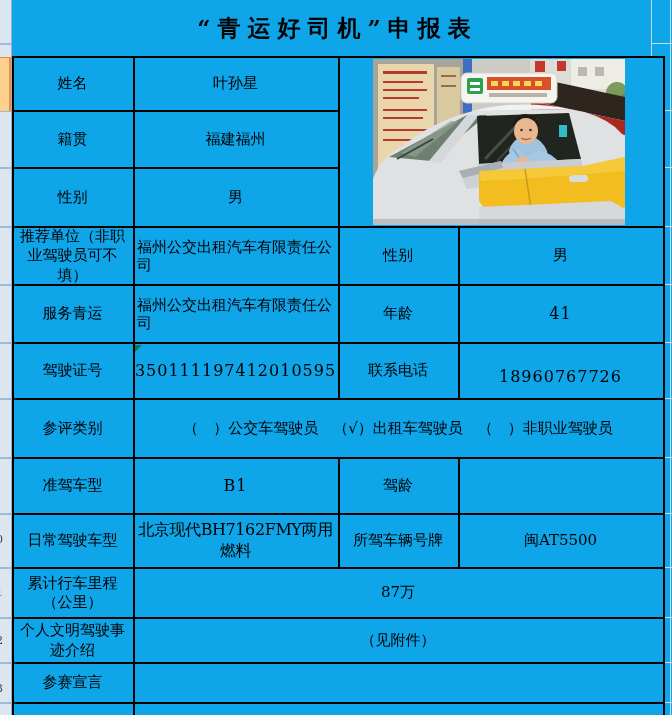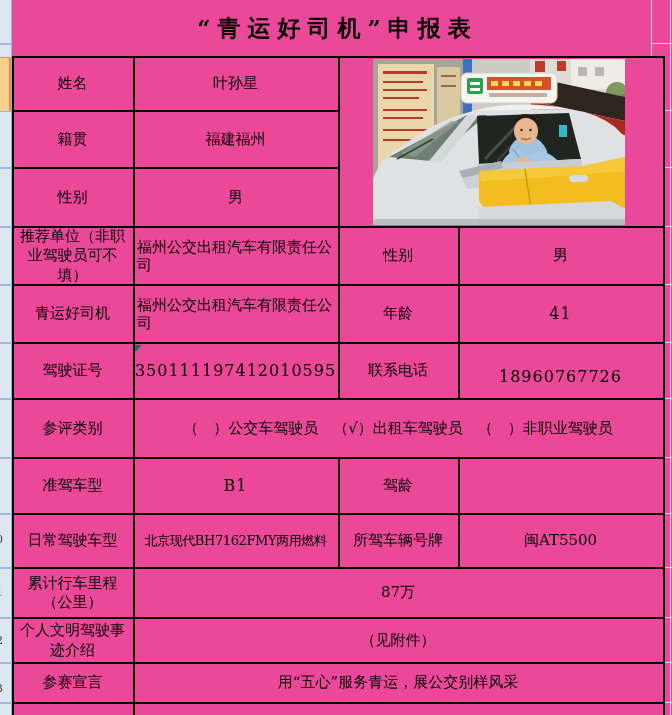--- a/index.html
+++ b/index.html
@@ -1,17 +1,17 @@
 <!DOCTYPE html>
 <html><head>
 <meta charset="utf-8">
 <style>
   html,body{margin:0;padding:0;background:#fff;}
   #sheet{
-    position:relative;width:672px;height:715px;background:#ec4899;
+    position:relative;width:672px;height:715px;background:#0ea5e9;
     font-family:"DejaVu Serif","Liberation Serif",serif;color:#000;overflow:hidden;
   }
   
   #strip{position:absolute;left:0;top:0;width:12px;height:715px;background:#dce6f1;
          border-right:1.5px solid #98b3d4;box-sizing:border-box;overflow:hidden;}
   .ss{position:absolute;left:0;width:12px;height:1.5px;background:#9fb9d8;}
   .rownum{position:absolute;left:-4px;font-size:11px;color:#3c3c3c;
           font-family:"DejaVu Serif",serif;line-height:14px;}
   #sel-rowhdr{position:absolute;left:0;top:57px;width:10.5px;height:54px;background:#fdd08d;
               border-right:2px solid #ee8b36;border-top:1px solid #ee8b36;box-sizing:border-box;}
@@ -20,21 +20,21 @@
   .vl{position:absolute;width:2px;background:#000;}
   
   .mgl{position:absolute;background:#c9d9ea;}
   
   .cell{position:absolute;display:flex;align-items:center;justify-content:center;
         text-align:center;font-size:15px;line-height:1.3;box-sizing:border-box;}
   .lbl{padding:12px 6px;}
   .left{justify-content:flex-start;text-align:left;padding:0 1px 0 2px;line-height:1.2;}
   .num{font-size:16px;letter-spacing:1px;}
   #title-cell{font-size:23px;font-weight:bold;letter-spacing:7px;}
-  #cell-dailycar{font-size:13px;letter-spacing:-0.4px;}
+  #cell-dailycar{font-size:16px;letter-spacing:-0.4px;}
   #cell-category{font-size:15px;}
   
   #err-tri{position:absolute;left:135px;top:345px;width:0;height:0;
            border-top:7px solid #1e7145;border-right:7px solid transparent;}
   #photo{position:absolute;left:373px;top:59px;width:252px;height:166px;}
 </style>
 </head>
 <body>
 
 <div id="sheet">
@@ -107,21 +107,21 @@
   <div class="cell" style="left:135px;top:113px;width:201px;height:53px">福建福州</div>
 
   <div class="cell lbl" style="left:14px;top:170px;width:117px;height:55px">性别</div>
   <div class="cell" style="left:135px;top:170px;width:201px;height:55px">男</div>
 
   <div class="cell lbl" style="left:14px;top:229px;width:117px;height:54px">推荐单位（非职业驾驶员可不填）</div>
   <div class="cell left" style="left:135px;top:229px;width:201px;height:54px">福州公交出租汽车有限责任公司</div>
   <div class="cell lbl" style="left:340px;top:229px;width:116px;height:54px">性别</div>
   <div class="cell" style="left:460px;top:229px;width:201px;height:54px">男</div>
 
-  <div class="cell lbl" style="left:14px;top:287px;width:117px;height:54px">青运好司机</div>
+  <div class="cell lbl" style="left:14px;top:287px;width:117px;height:54px">服务青运</div>
   <div class="cell left" style="left:135px;top:287px;width:201px;height:54px">福州公交出租汽车有限责任公司</div>
   <div class="cell lbl" style="left:340px;top:287px;width:116px;height:54px">年龄</div>
   <div class="cell num" style="left:460px;top:287px;width:201px;height:54px">41</div>
 
   <div class="cell lbl" style="left:14px;top:345px;width:117px;height:52px">驾驶证号</div>
   <div class="cell num" style="left:135px;top:345px;width:201px;height:52px">350111197412010595</div>
   <div class="cell lbl" style="left:340px;top:345px;width:116px;height:52px">联系电话</div>
   <div class="cell num" style="left:460px;top:345px;width:201px;height:64px">18960767726</div>
 
   <div class="cell" id="cell-category" style="left:135px;top:401px;width:526px;height:55px">（　）公交车驾驶员　（√）出租车驾驶员　（　）非职业驾驶员</div>
@@ -136,21 +136,20 @@
   <div class="cell lbl" style="left:340px;top:516px;width:116px;height:50px">所驾车辆号牌</div>
   <div class="cell" style="left:460px;top:516px;width:201px;height:50px">闽AT5500</div>
 
   <div class="cell lbl" style="left:14px;top:570px;width:117px;height:46px">累计行车里程（公里）</div>
   <div class="cell" style="left:135px;top:570px;width:526px;height:46px">87万</div>
 
   <div class="cell lbl" style="left:14px;top:620px;width:117px;height:41px">个人文明驾驶事迹介绍</div>
   <div class="cell" style="left:135px;top:620px;width:526px;height:41px">（见附件）</div>
 
   <div class="cell lbl" style="left:14px;top:665px;width:117px;height:36px">参赛宣言</div>
-  <div class="cell" style="left:135px;top:665px;width:526px;height:36px">用“五心”服务青运，展公交别样风采</div>
 
   <div id="err-tri"></div>
 
   <svg id="photo" viewBox="0 0 252 166" preserveAspectRatio="none">
     <rect width="252" height="166" fill="#d8d4cb"></rect>
 
     <rect x="85" y="0" width="167" height="72" fill="#dedcd6"></rect>
     <g fill="#c23a2b">
       <rect x="118" y="2" width="10" height="11"></rect>
         <rect x="140" y="1" width="11" height="12"></rect>

